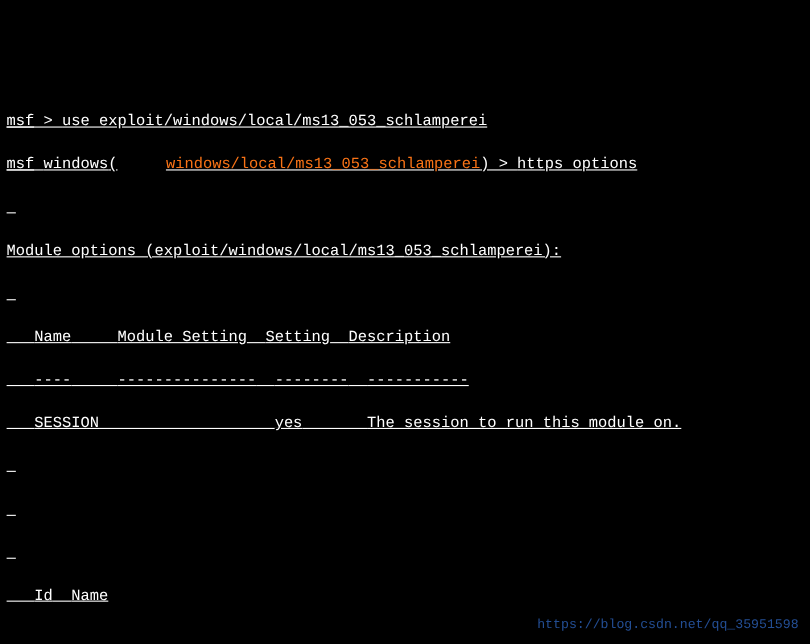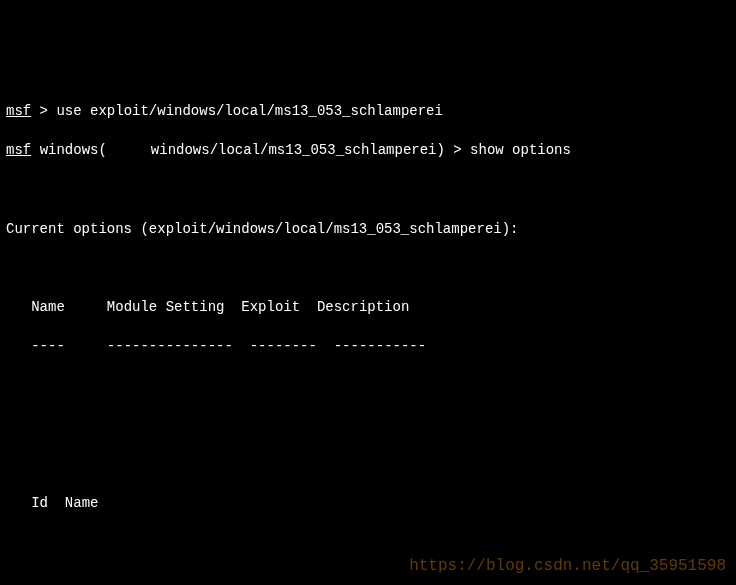--- a/index.html
+++ b/index.html
@@ -9,44 +9,45 @@
     font-family: "Consolas", "Courier New", monospace;
     font-size: 14px;
     line-height: 1.4;
     padding: 4px 6px;
     width: 736px;
     height: 585px;
     overflow: hidden;
     white-space: pre;
   }
   .underline { text-decoration: underline; }
-  .red { color: #ffffff; padding-left: 44px; }
-  .line { white-space: pre; }
+  .red { color: #f97316; padding-left: 44px; }
+  .line { white-space: pre; text-decoration: underline; }
   .watermark {
     position: absolute;
     right: 10px;
     bottom: 8px;
-    color: #a16207;
-    font-size: 16px;
+    color: #3b82f6;
+    font-size: 12px;
     opacity: 0.6;
   }
 </style>
 </head>
 <body>
 
 
 
 <div>
 <div class="line"><span class="underline">msf</span><span> &gt; </span><span>use exploit/windows/local/ms13_053_schlamperei</span></div>
-<div class="line"><span class="underline">msf</span><span> </span><span>windows</span><span>(</span><span class="red">windows/local/ms13_053_schlamperei</span><span>) &gt; </span><span>show options</span></div>
+<div class="line"><span class="underline">msf</span><span> </span><span>windows</span><span>(</span><span class="red">windows/local/ms13_053_schlamperei</span><span>) &gt; </span><span>https options</span></div>
 <div class="line"> </div>
-<div class="line">Current options (exploit/windows/local/ms13_053_schlamperei):</div>
+<div class="line">Module options (exploit/windows/local/ms13_053_schlamperei):</div>
 <div class="line"> </div>
-<div class="line">   <span>Name</span>     <span>Module Setting</span>  <span>Exploit</span>  <span>Description</span></div>
+<div class="line">   <span>Name</span>     <span>Module Setting</span>  <span>Setting</span>  <span>Description</span></div>
 <div class="line">   <span>----</span>     <span>---------------</span>  <span>--------</span>  <span>-----------</span></div>
+<div class="line">   <span>SESSION</span>                   <span>yes</span>       <span>The session to run this module on.</span></div>
 <div class="line"> </div>
 <div class="line"> </div>
 <div class="line"> </div>
 <div class="line">   <span>Id</span>  <span>Name</span></div>
 
 
 
 
 
 

